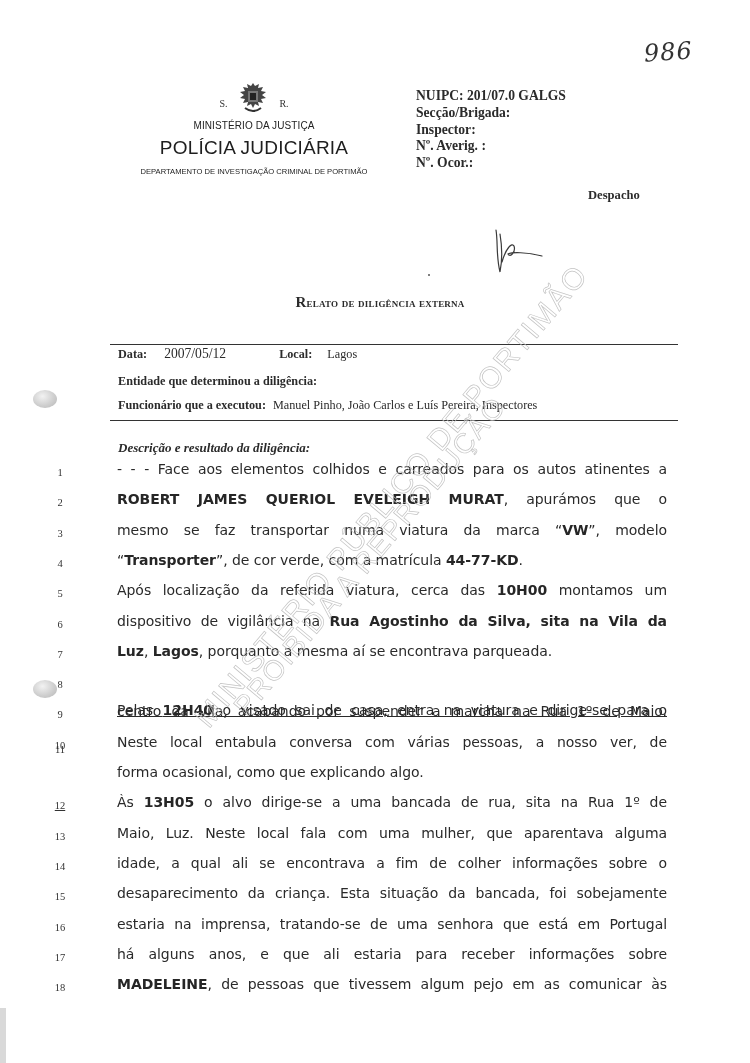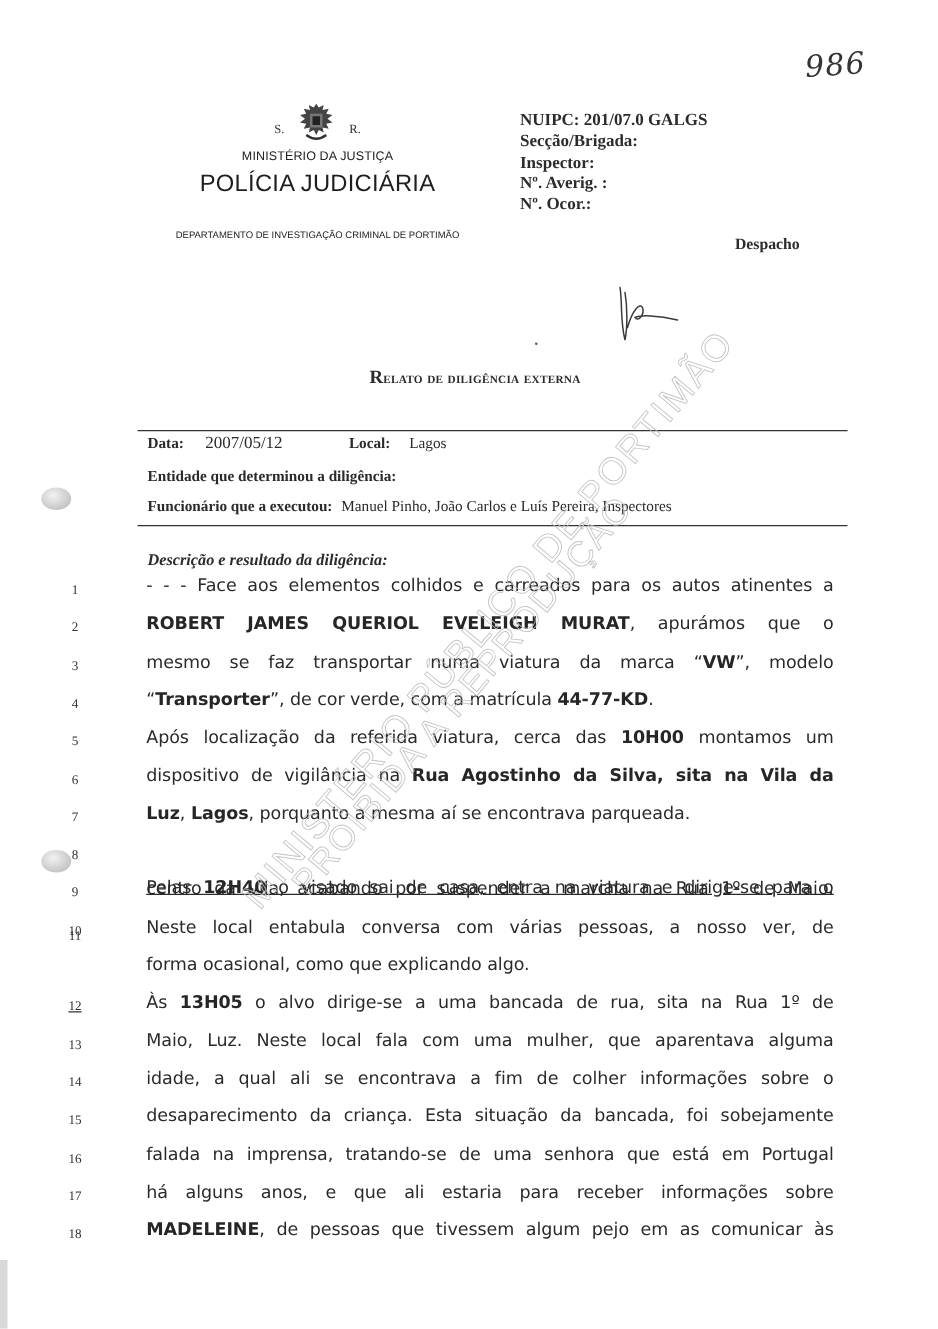--- a/index.html
+++ b/index.html
@@ -13,21 +13,21 @@
       left: 644px; top: 38px; font-family: "DejaVu Serif", serif; font-style: italic;
       font-size: 24px; color: #333; letter-spacing: 1px; transform: rotate(-4deg);
     }
     
     .letterhead { left: 130px; top: 80px; width: 248px; text-align: center; font-family: "Liberation Sans", sans-serif; }
     .emblem-row { display: flex; justify-content: center; align-items: center; gap: 10px; height: 36px; }
     .emblem-row .sr { font-family: "Liberation Serif", serif; font-size: 10px; color: #333; margin-top: 10px; }
     .emblem { width: 32px; height: 34px; }
     .ministry { font-size: 10px; color: #222; margin-top: 4px; letter-spacing: 0.1px; }
     .police { font-size: 19px; color: #1e1e1e; margin-top: 6px; letter-spacing: 0.2px; }
-    .dept { font-size: 7.6px; color: #222; margin-top: 24px; white-space: nowrap; }
+    .dept { font-size: 7.6px; color: #222; margin-top: 8px; white-space: nowrap; }
     
     .case-info { left: 416px; top: 88px; font-weight: bold; font-size: 13.6px; line-height: 16.8px; color: #2b2b2b; }
     .despacho { left: 588px; top: 188px; font-weight: bold; font-size: 12.6px; color: #2b2b2b; }
     .signature { left: 486px; top: 222px; width: 80px; height: 60px; }
     .dot-mark { left: 428px; top: 274px; width: 2px; height: 2px; background: #555; border-radius: 1px; }
     .doc-title { left: 0; width: 760px; top: 294px; text-align: center; font-weight: bold; font-size: 13px; color: #2b2b2b; font-variant: small-caps; letter-spacing: 0.2px; }
     .doc-title .big { font-size: 15px; }
     
     .rule { left: 110px; width: 568px; height: 1px; background: #333; }
     .rule.thick { height: 1.4px; }
@@ -133,21 +133,21 @@
     <div class="abs body-line last" style="top: 764px;"><span>forma ocasional, como que explicando algo.</span></div>
     <div class="abs line-num" style="top: 800.3px; text-decoration: underline;">12</div>
     <div class="abs body-line" style="top: 794.3px;"><span>Às </span><b>13H05</b><span> o alvo dirige-se a uma bancada de rua, sita na Rua 1º de</span></div>
     <div class="abs line-num" style="top: 830.6px;">13</div>
     <div class="abs body-line" style="top: 824.6px;"><span>Maio, Luz. Neste local fala com uma mulher, que aparentava alguma</span></div>
     <div class="abs line-num" style="top: 860.9px;">14</div>
     <div class="abs body-line" style="top: 854.9px;"><span>idade, a qual ali se encontrava a fim de colher informações sobre o</span></div>
     <div class="abs line-num" style="top: 891.2px;">15</div>
     <div class="abs body-line" style="top: 885.2px;"><span>desaparecimento da criança. Esta situação da bancada, foi sobejamente</span></div>
     <div class="abs line-num" style="top: 921.5px;">16</div>
-    <div class="abs body-line" style="top: 915.5px;"><span>falada na imprensa, tratando-se de uma senhora que está em Portugal</span></div>
+    <div class="abs body-line" style="top: 915.5px;"><span>estaria na imprensa, tratando-se de uma senhora que está em Portugal</span></div>
     <div class="abs line-num" style="top: 951.8px;">17</div>
     <div class="abs body-line" style="top: 945.8px;"><span>há alguns anos, e que ali estaria para receber informações sobre</span></div>
     <div class="abs line-num" style="top: 982.1px;">18</div>
     <div class="abs body-line" style="top: 976.1px;"><b>MADELEINE</b><span>, de pessoas que tivessem algum pejo em as comunicar às</span></div>
   </div>
 
 <div class="abs hole" style="left:33px; top:390px;"></div>
 <div class="abs hole" style="left:33px; top:680px;"></div>
 <div class="abs edge-strip"></div>
 

